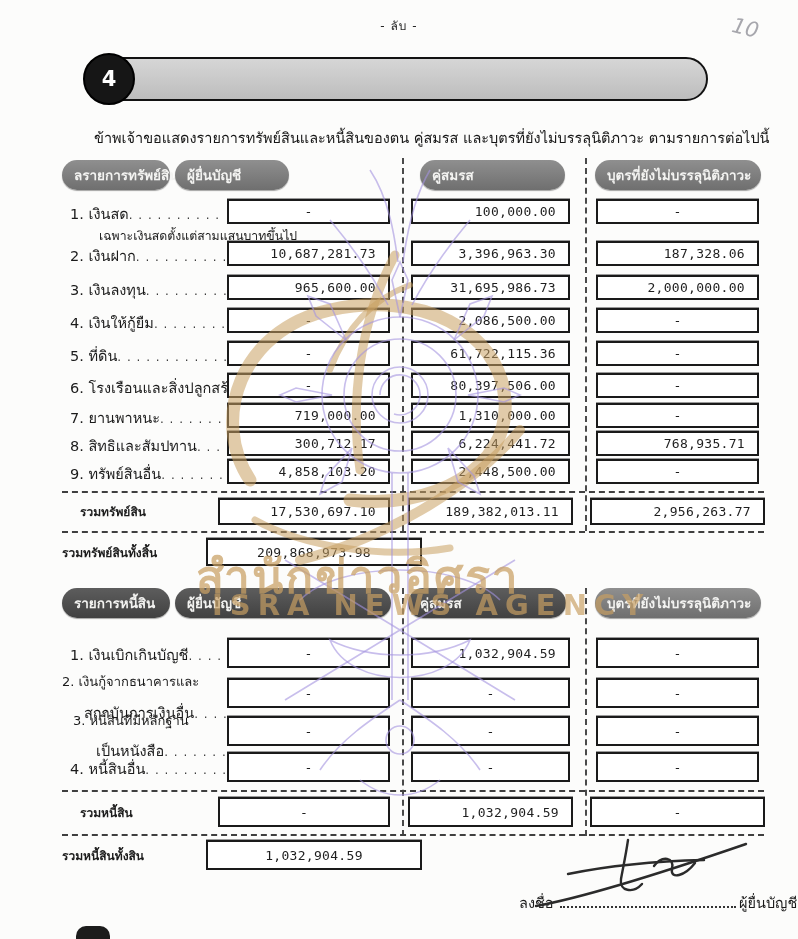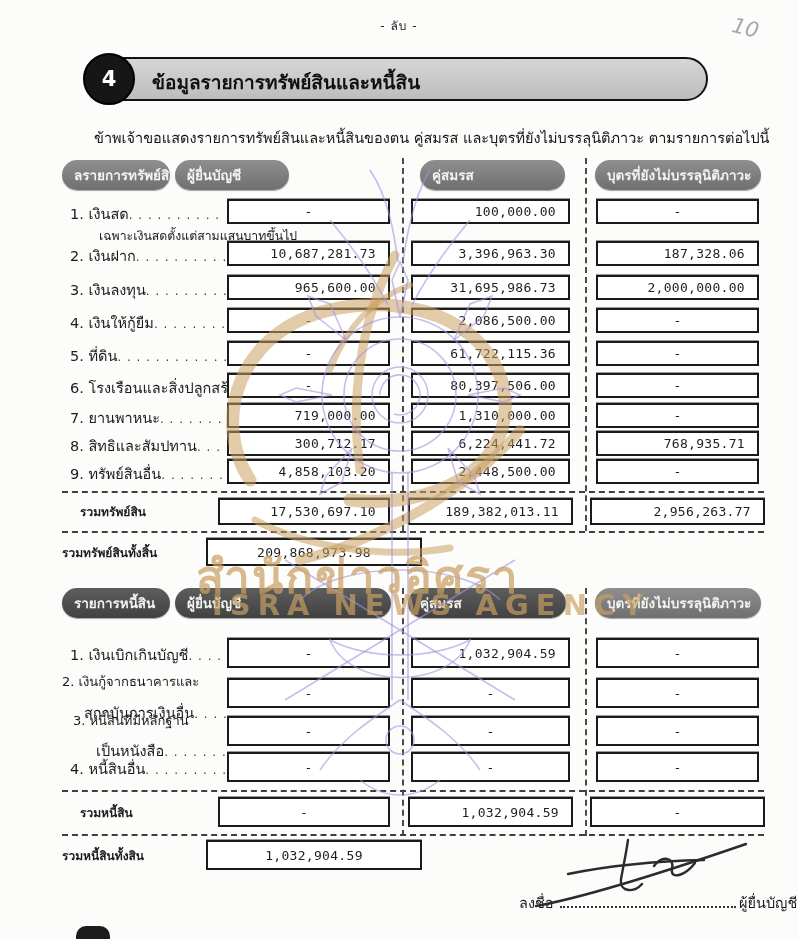--- a/index.html
+++ b/index.html
@@ -72,21 +72,20 @@
 
 <div class="page">
 
   <div class="classification">- ลับ -</div>
   <div class="corner-mark">10</div>
 
   <div class="sec-bar"></div>
   <div class="sec-circle">
     <span>4</span>
   </div>
-  <div class="sec-title">ข้อมูลรายการทรัพย์สินและหนี้สิน</div>
   <div class="intro">ข้าพเจ้าขอแสดงรายการทรัพย์สินและหนี้สินของตน  คู่สมรส  และบุตรที่ยังไม่บรรลุนิติภาวะ  ตามรายการต่อไปนี้</div>
 
   <div class="pill" style="left:62px;top:160px;width:108px;">ลรายการทรัพย์สิน</div>
   <div class="pill" style="left:175px;top:160px;width:114px;">ผู้ยื่นบัญชี</div>
   <div class="pill" style="left:420px;top:160px;width:145px;">คู่สมรส</div>
   <div class="pill" style="left:595px;top:160px;width:166px;">บุตรที่ยังไม่บรรลุนิติภาวะ</div>
 
   <div class="vdash" style="left:402px;top:158px;height:373px;"></div>
   <div class="vdash" style="left:585px;top:158px;height:373px;"></div>
   <div class="vdash" style="left:402px;top:588px;height:248px;"></div>

